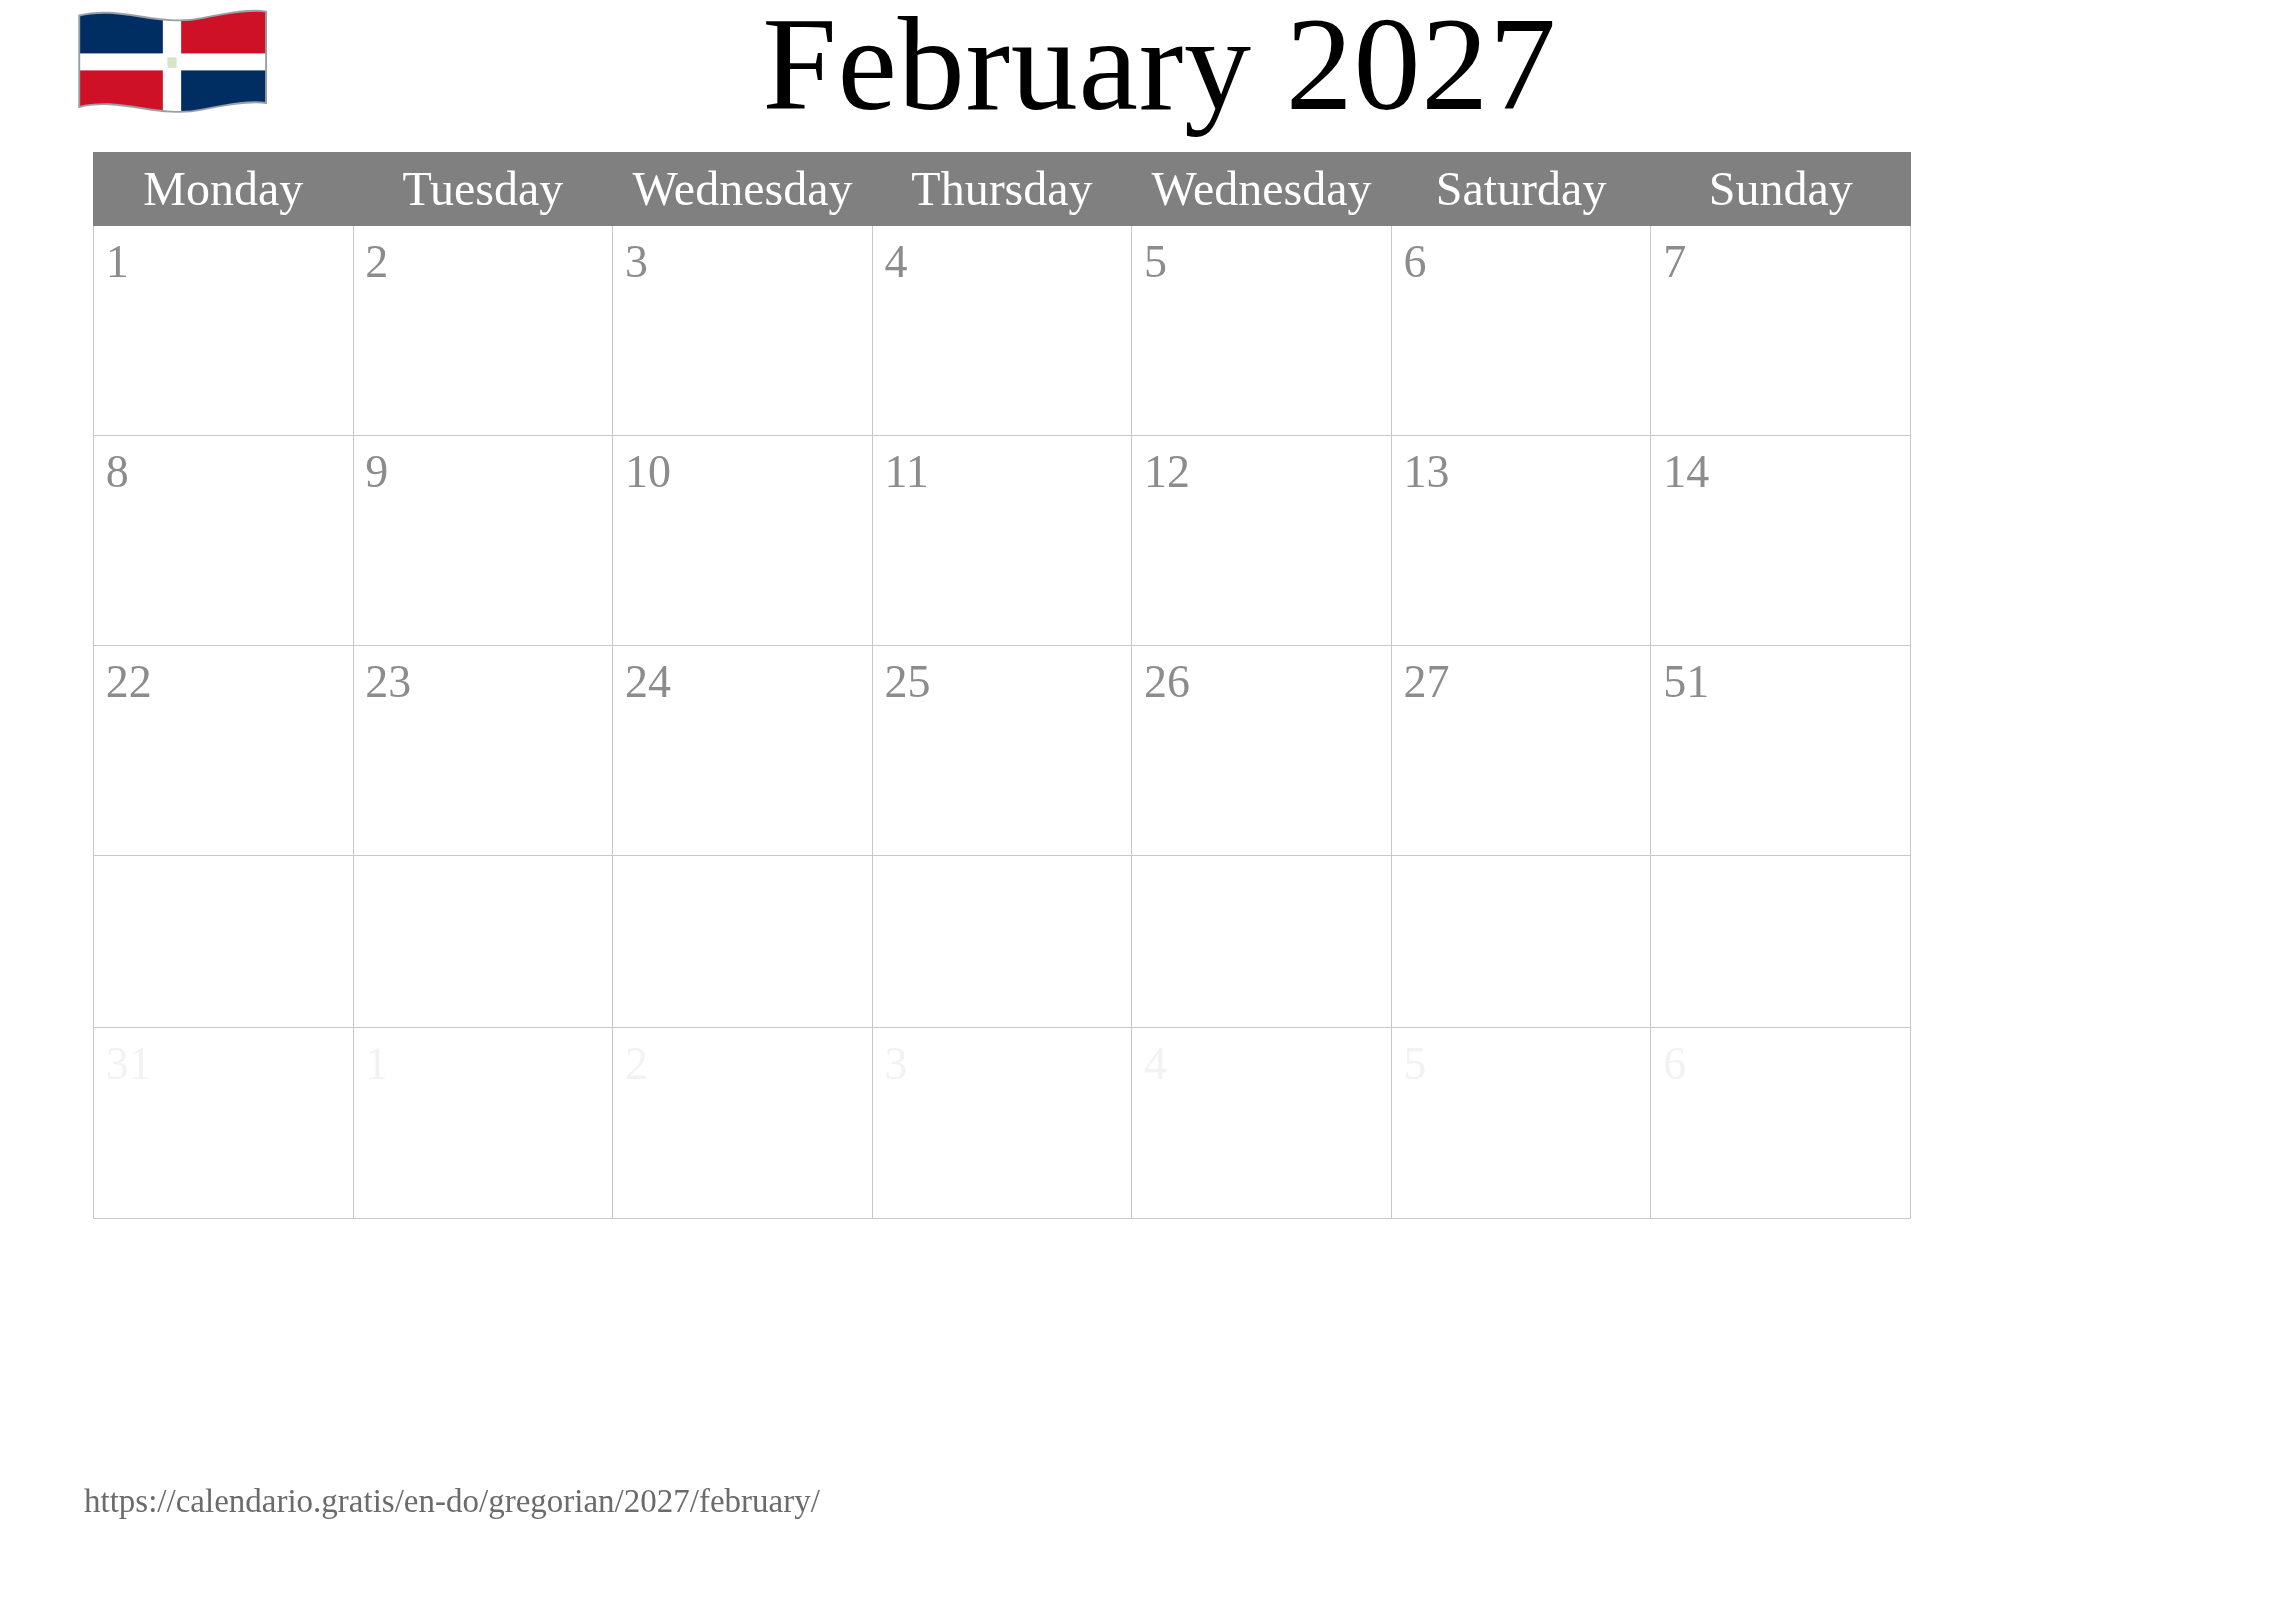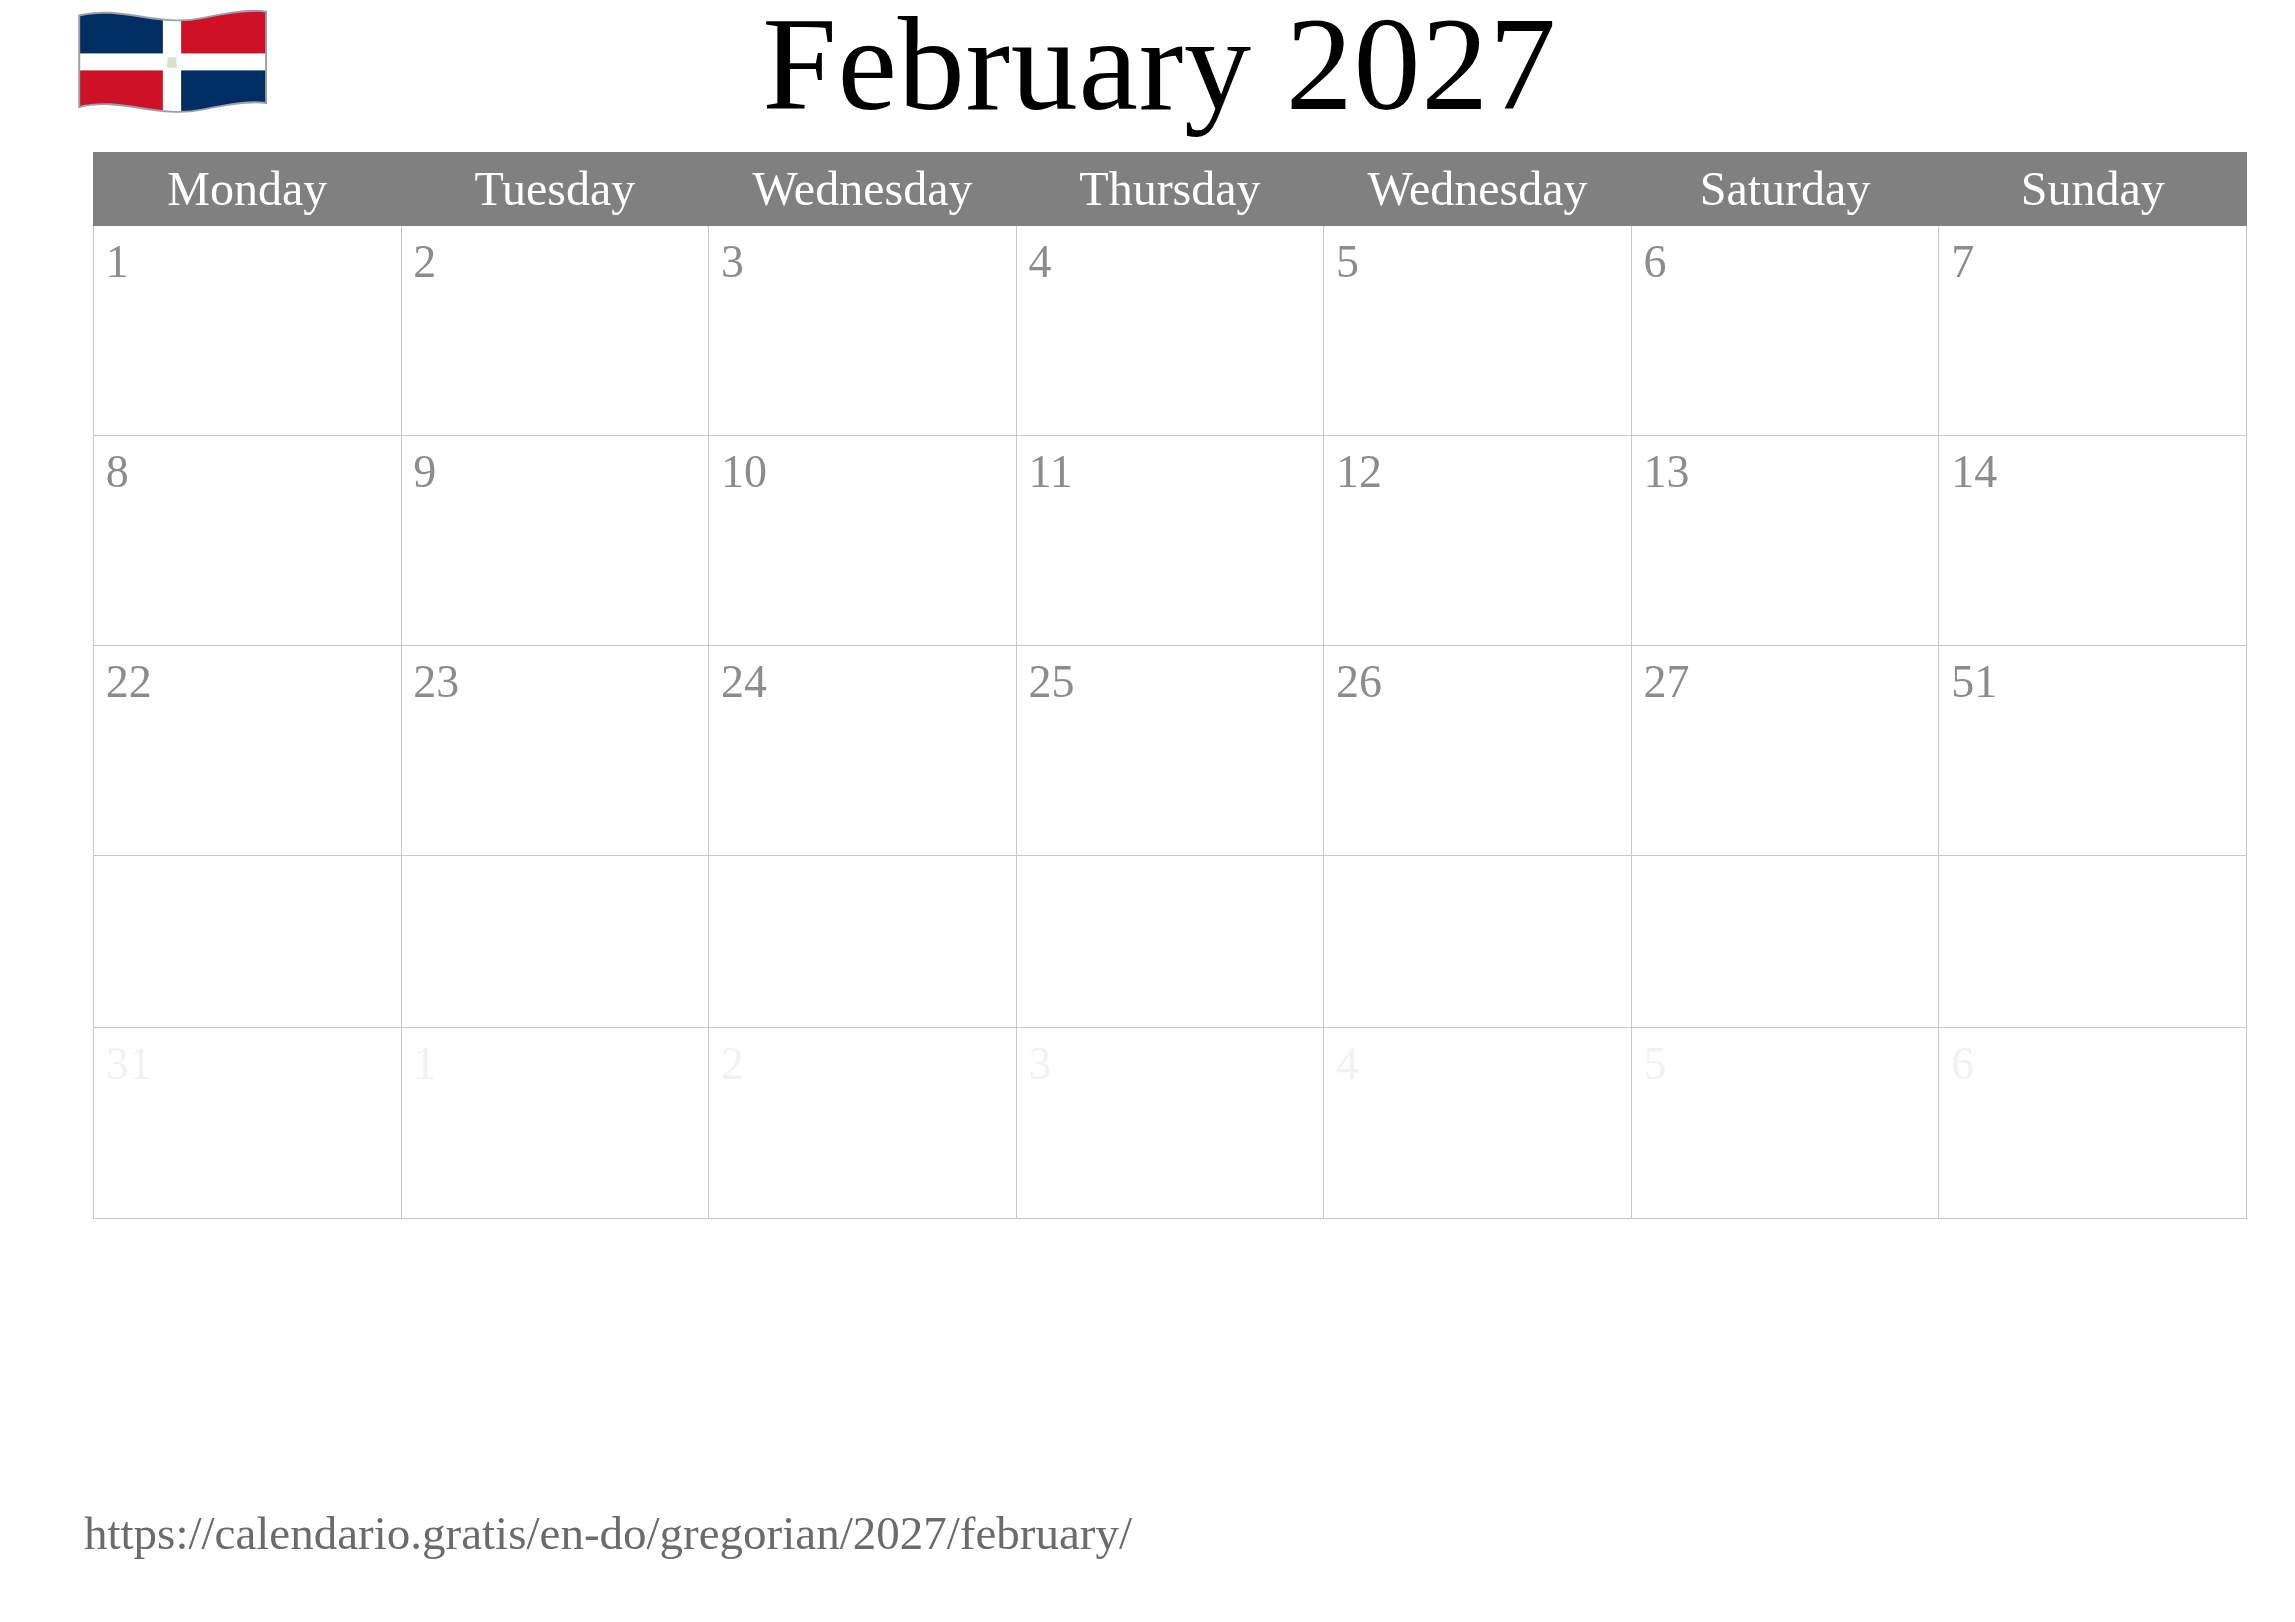--- a/index.html
+++ b/index.html
@@ -53,21 +53,21 @@
     color: #000000;
     font-family: "Liberation Serif", serif;
     white-space: nowrap;
   }
 
   
   .calendar {
     position: absolute;
     left: 81px;
     top: 152px;
-    width: 2154px;
+    width: 1818px;
     border-collapse: collapse;
     table-layout: fixed;
   }
 
   .calendar th {
     background: #808080;
     color: #ffffff;
     font-weight: normal;
     font-size: 48px;
     line-height: 72px;
@@ -101,26 +101,25 @@
 
   .faded .daynum {
     color: #f2f2f2;
   }
 
   
   .footer-url {
     position: absolute;
     left: 72px;
     top: 1472px;
-    font-size: 47px;
+    font-size: 33px;
     line-height: 58px;
     color: #6b6b6b;
     font-family: "Liberation Serif", serif;
     white-space: nowrap;
-    margin-top: 32px;
   }
 
   .bottom-strip {
     position: absolute;
     left: 0;
     top: 1591px;
     width: 2295px;
     height: 31px;
     background: #ffffff;
   }

